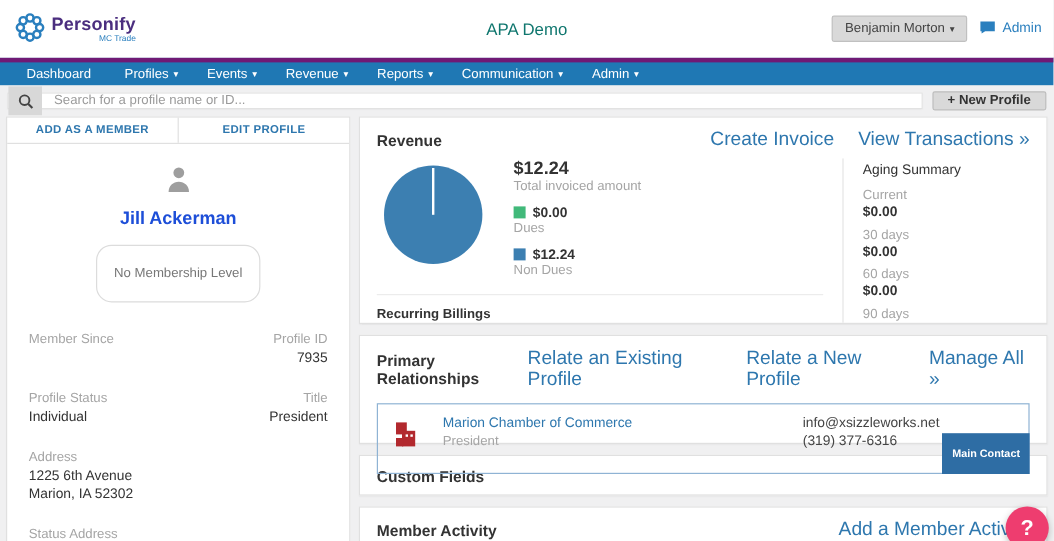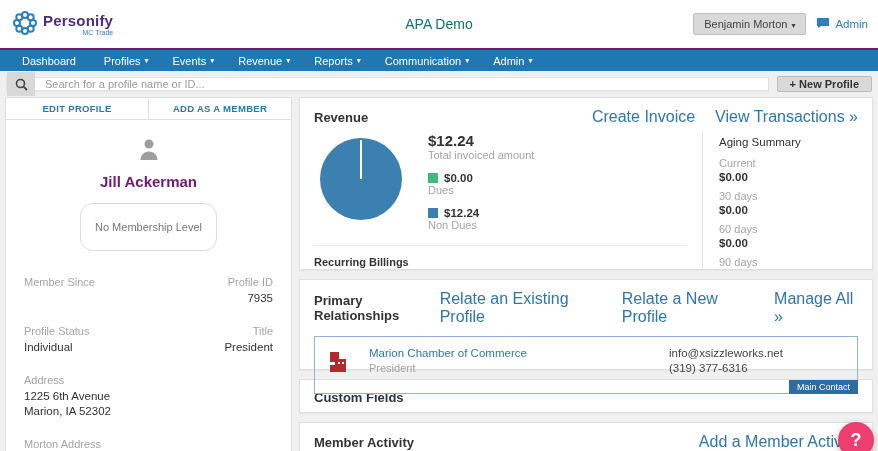--- a/index.html
+++ b/index.html
@@ -14,40 +14,40 @@
   .logo { display:flex; align-items:center; gap:5px; padding-left:12px; z-index:2; }
   .logo-txt { line-height:1; }
   .brand { color:#4b2e7f; font-weight:bold; font-size:15px; letter-spacing:.2px; }
   .brand-sub { color:#2a7fbe; font-size:7px; text-align:right; margin-top:1px; }
   .page-title { position:absolute; left:0; right:0; text-align:center; color:#0f766e; font-size:14px; pointer-events:none; }
   .top-right { margin-left:auto; display:flex; align-items:center; gap:10px; padding-right:10px; z-index:2; }
   .user-btn { background:#d9d9d9; border:1px solid #c0c0c0; border-radius:2px; padding:4px 10px; font-size:11px; color:#444; cursor:pointer; }
   .user-btn .caret { font-size:8px; margin-left:4px; }
   .help-link { color:#2a7fbe; display:flex; align-items:center; gap:5px; font-size:11.5px; cursor:pointer; }
   
-  .nav { height:23px; background:#1f78b4; border-top:2px solid #701a75; display:flex; align-items:center; padding-left:10px; }
+  .nav { height:23px; background:#1f78b4; border-top:4px solid #701a75; display:flex; align-items:center; padding-left:10px; }
   .nav-item { color:#fff; font-size:11px; padding:0 12px; display:flex; align-items:center; gap:4px; cursor:pointer; height:100%; }
   .nav-item .caret { font-size:8px; }
   
   .search-row { display:flex; align-items:center; padding:5px 6px; gap:8px; }
   .search-box { flex:1; display:flex; background:#fff; border:1px solid #e2e2e2; height:14px; align-items:center; box-shadow:0 1px 1px rgba(0,0,0,.03); }
   .search-icon-btn { width:28px; height:24px; background:#d8d8d8; display:flex; align-items:center; justify-content:center; margin:0; cursor:pointer; flex:none; }
   .search-box input { border:none; outline:none; flex:1; padding:0 10px; font-size:11px; color:#333; font-family:"Liberation Sans",sans-serif; background:transparent; }
   .search-box input::placeholder { color:#9b9b9b; }
   .new-profile-btn { height:16px; background:#d9d9d9; border:1px solid #bdbdbd; border-radius:2px; padding:0 12px; font-weight:bold; font-size:11px; color:#333; cursor:pointer; font-family:"Liberation Sans",sans-serif; }
   
   .content { display:flex; gap:7px; padding:0 5px; align-items:flex-start; }
   .card { background:#fff; border:1px solid #e0e0e0; box-shadow:0 1px 1px rgba(0,0,0,.04); }
   
   .left-card { width:287px; flex:none; height:372px; }
   .tabs { display:flex; border-bottom:1px solid #e0e0e0; height:22px; }
   .tab { flex:1; display:flex; align-items:center; justify-content:center; color:#2e77ae; font-size:9.5px; font-weight:bold; letter-spacing:.3px; cursor:pointer; }
   .tab + .tab { border-left:1px solid #e0e0e0; }
   .profile-head { text-align:center; padding-top:16px; }
-  .profile-name { font-size:15px; font-weight:bold; margin:9px 0 13px; color:#701a75; }
+  .profile-name { font-size:15px; font-weight:bold; margin:9px 0 13px; color:#1d4ed8; }
   .membership-pill { display:inline-block; border:1px solid #dcdcdc; border-radius:13px; padding:17px 14px; color:#777; font-size:11px; background:#fff; cursor:pointer; }
   .details { padding:24px 18px 0; }
   .detail-row { display:flex; justify-content:space-between; margin-bottom:17px; }
   .d-right { text-align:right; }
   .lbl { color:#a5a5a5; margin-bottom:2px; line-height:1.3; }
   .val { color:#333; font-size:11.5px; line-height:1.35; }
   .val.link { color:#2e77ae; cursor:pointer; }
   .detail-block { margin-bottom:17px; }
   
   .right-col { flex:1; display:flex; flex-direction:column; gap:9px; }
@@ -76,21 +76,21 @@
   .aging-row .lbl { margin-bottom:1px; line-height:1.2; }
   .aging-row .val { font-weight:bold; line-height:1.2; }
   
   .rel-card { height:91px; overflow:visible; }
   .rel-row { margin:4px 14px 12px; border:1px solid #8fb3d4; padding:10px 12px 16px; display:flex; position:relative; cursor:pointer; }
   .rel-icon { width:26px; flex:none; margin-top:2px; }
   .org-col { margin-left:16px; width:300px; }
   .org-name { color:#2e77ae; font-size:11.5px; margin-bottom:3px; cursor:pointer; }
   .org-role { color:#a5a5a5; }
   .contact-col .c-line { margin-bottom:3px; color:#444; font-size:11.5px; }
-  .badge { position:absolute; right:-1px; bottom:-1px; background:#2e6da4; color:#fff; font-size:9px; font-weight:normal; padding:2px 8px; }
+  .badge { position:absolute; right:-1px; bottom:-1px; background:#2e6da4; color:#fff; font-size:9px; font-weight:bold; padding:12px 8px; }
   
   .cf-card { height:34px; }
   .ma-card { min-height:40px; }
   
   .fab { position:absolute; right:4px; bottom:-7px; width:36px; height:36px; border-radius:50%;
          background:#ee3d6f; color:#fff; font-size:18px; font-weight:bold;
          display:flex; align-items:center; justify-content:center; cursor:pointer;
          box-shadow:0 2px 6px rgba(0,0,0,.25); z-index:5; }
 </style>
 </head>
@@ -172,22 +172,22 @@
     </span>
     <input type="text" placeholder="Search for a profile name or ID..." style="">
   </div>
   <button class="new-profile-btn">+ New Profile</button>
 </div>
 
 <div class="content">
 
   <div class="card left-card">
     <div class="tabs">
+      <div class="tab">ADD AS A MEMBER</div>
       <div class="tab">EDIT PROFILE</div>
-      <div class="tab">ADD AS A MEMBER</div>
     </div>
     <div class="profile-head">
       <span>
         <svg width="26" height="26" viewBox="0 0 26 26">
             <circle cx="13" cy="8" r="4.5" fill="#9e9e9e"></circle>
             <path d="M4.5 24c0-5 3.8-8.5 8.5-8.5s8.5 3.5 8.5 8.5z" fill="#9e9e9e"></path>
           </svg>
       </span>
       <div class="profile-name">Jill Ackerman</div>
       <button class="membership-pill">No Membership Level</button>
@@ -211,21 +211,21 @@
           <div class="lbl">Title</div>
           <div class="val">President</div>
         </div>
       </div>
       <div class="detail-block">
         <div class="lbl">Address</div>
         <div class="val">1225 6th Avenue</div>
         <div class="val">Marion, IA 52302</div>
       </div>
       <div class="detail-block">
-        <div class="lbl">Morton Address</div>
+        <div class="lbl">Status Address</div>
         <div class="val link">info@xmarioncc.org</div>
       </div>
 
     </div>
 
   </div>
 
   <div class="right-col">
 
     <div class="card revenue-card">

